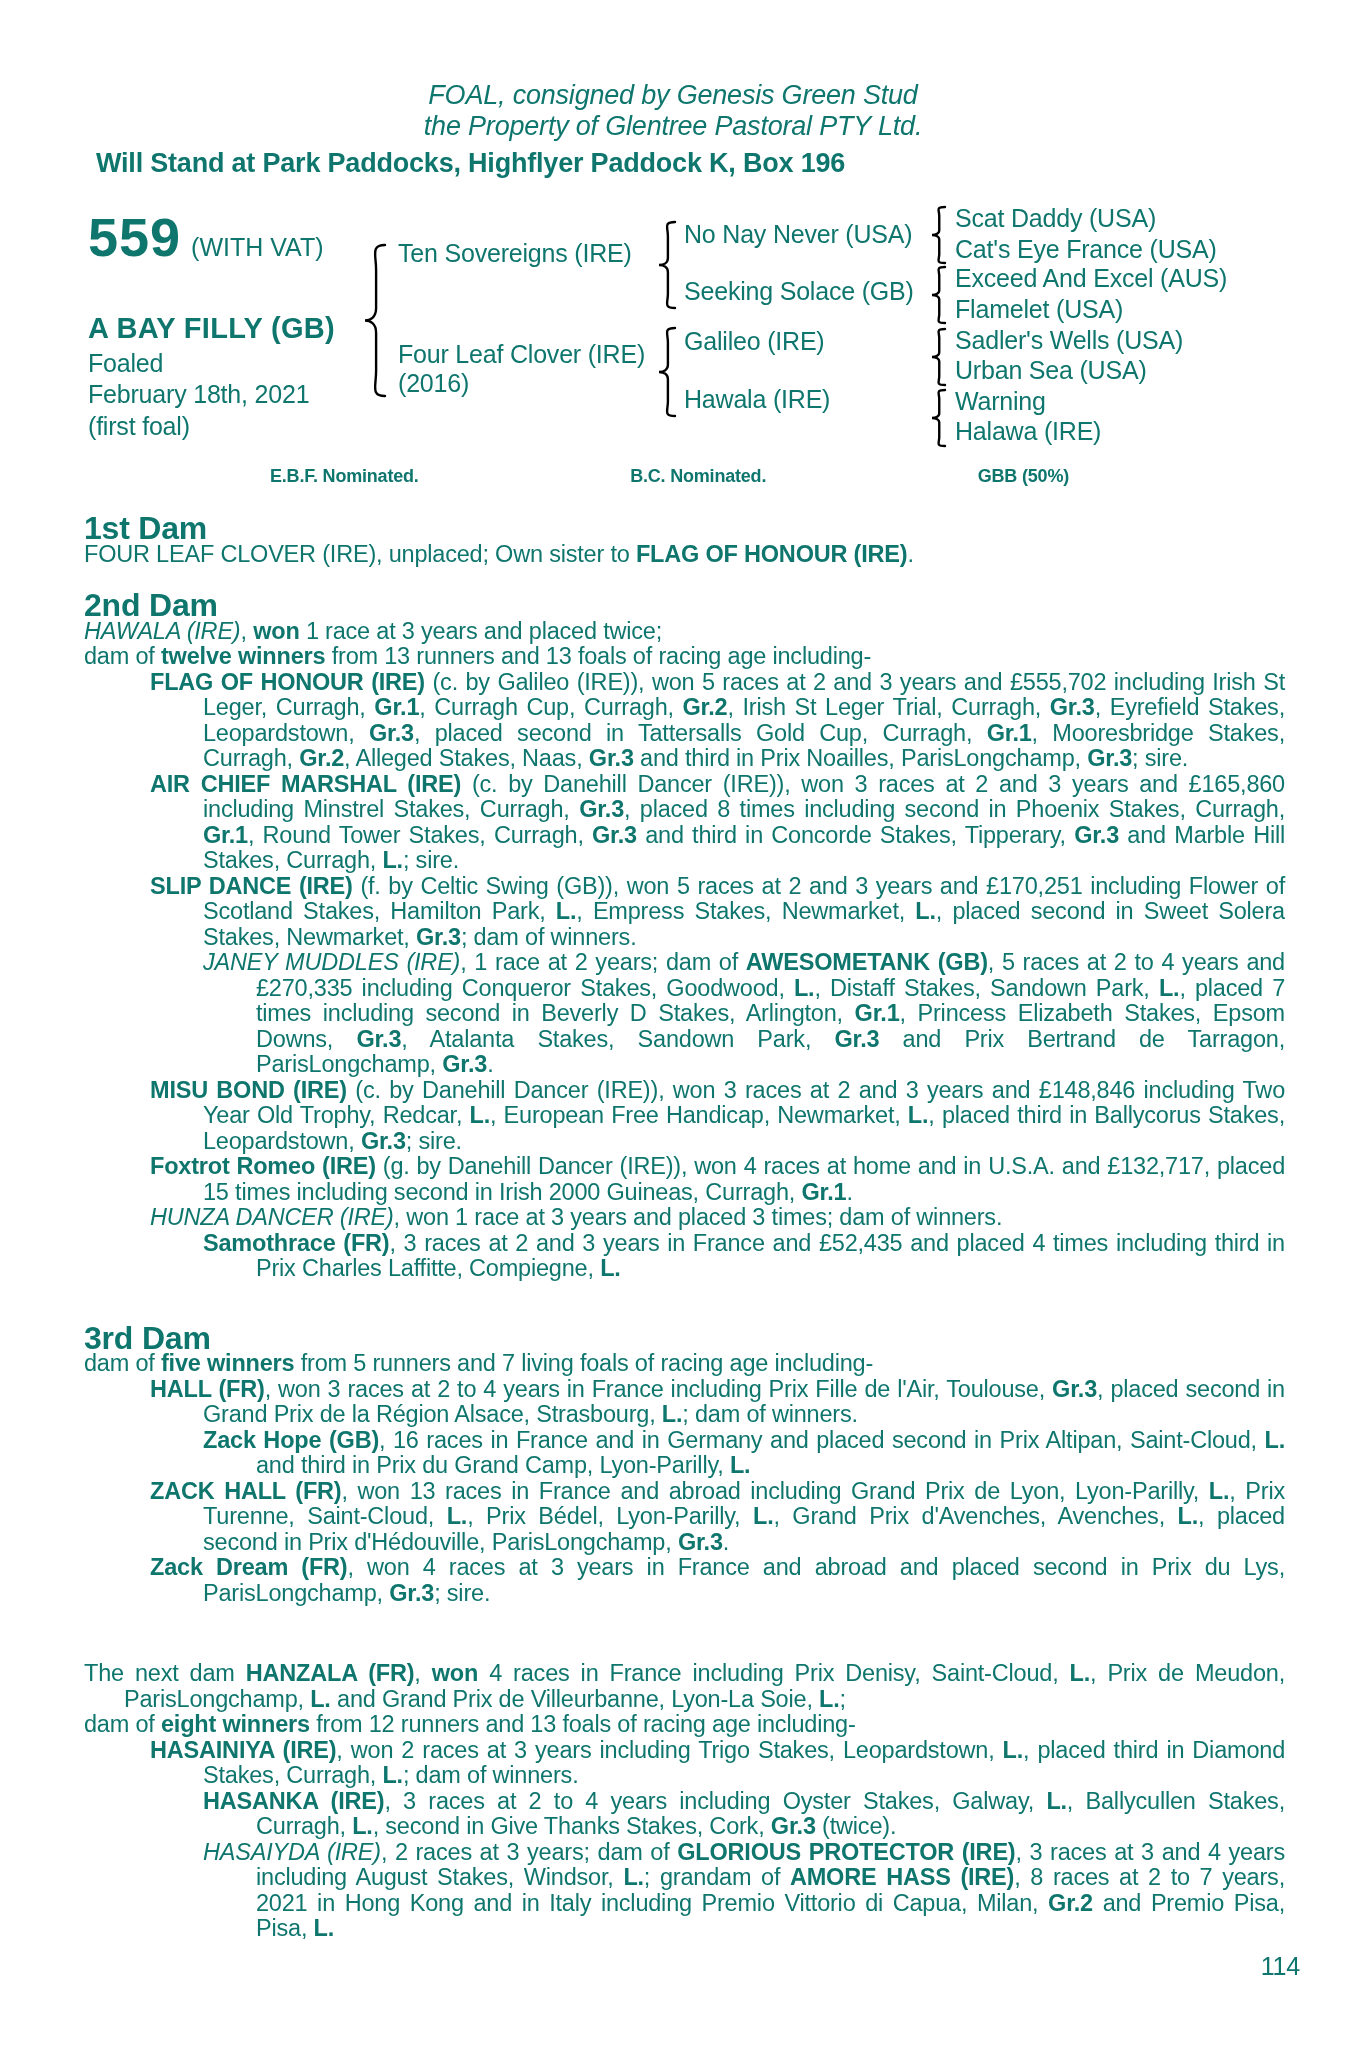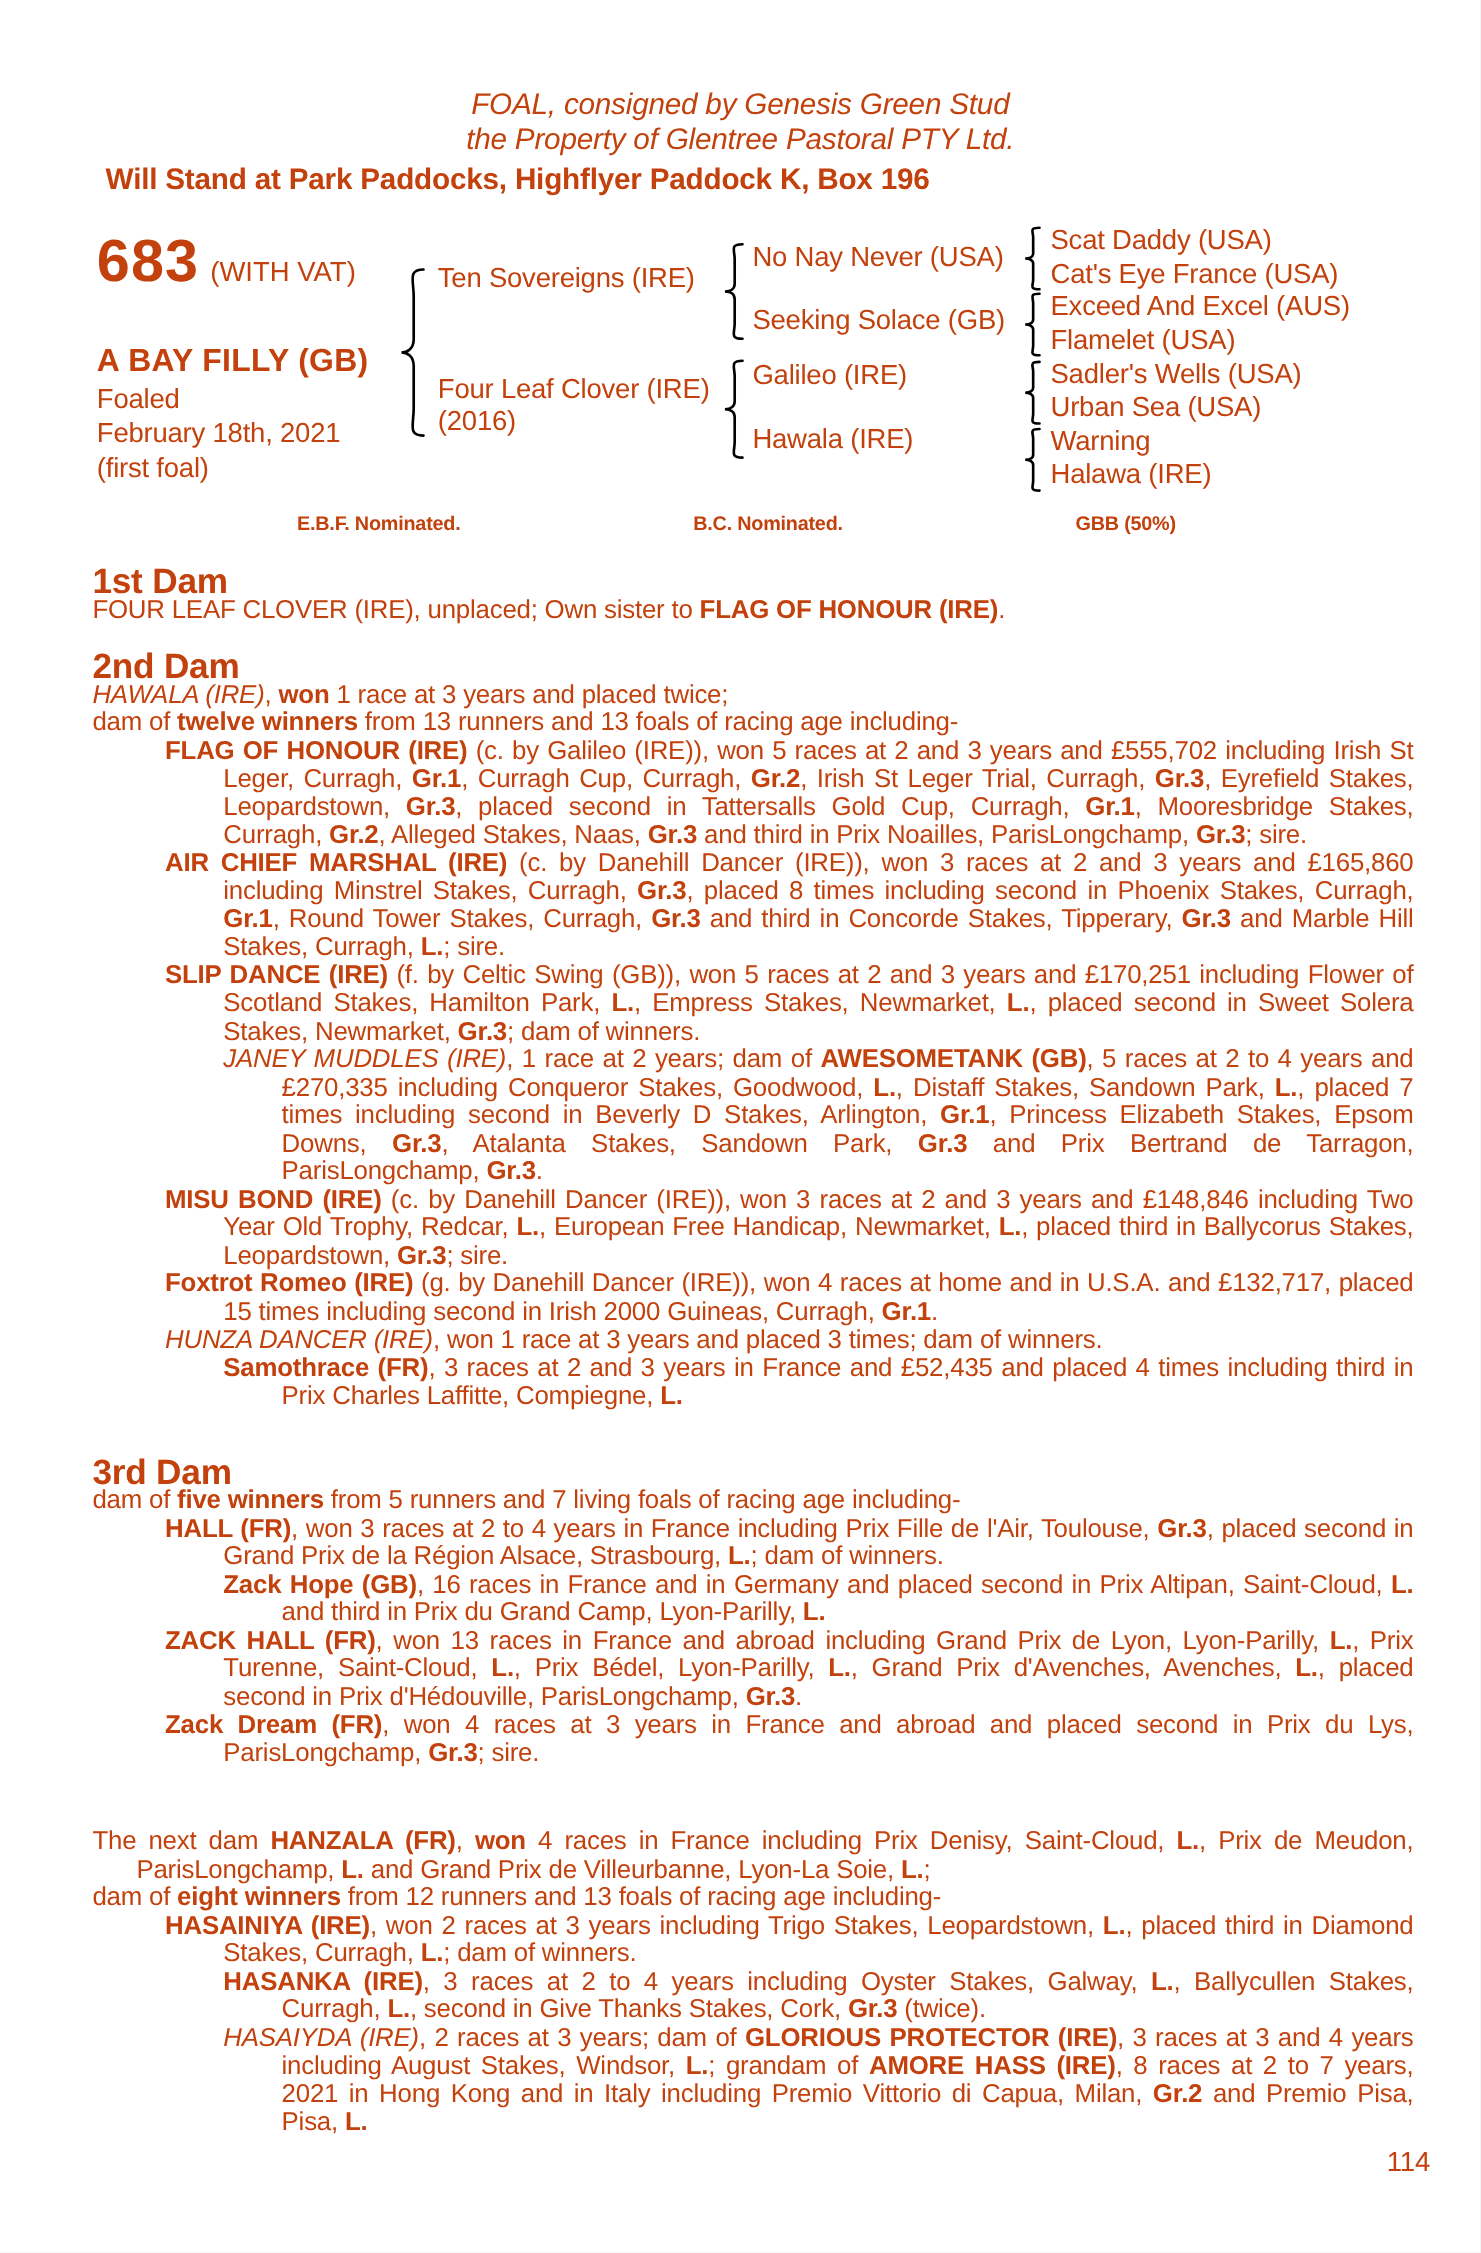--- a/index.html
+++ b/index.html
@@ -1,21 +1,21 @@
 <!DOCTYPE html>
 <html><head>
 <meta charset="utf-8">
 <style>
   html,body{margin:0;padding:0;background:#e8e8e8;}
   .page{
     position:relative;
     width:1346px;height:2048px;
     margin:0 auto;
     background:#ffffff;
-    color:#c2410c;
+    color:#0f766e;
     font-family:"Liberation Sans","DejaVu Sans",sans-serif;
     letter-spacing:-0.2px;
     overflow:hidden;
   }
   
   .consign{margin-top:80px;text-align:center;font-style:italic;font-size:27px;line-height:31px;}
   .stand{margin:6px 0 0 96px;font-weight:bold;font-size:27px;line-height:30px;}
   
   .lot-block{position:relative;height:256px;margin-top:16px;}
   .lot-block .abs{position:absolute;white-space:nowrap;}
@@ -60,21 +60,21 @@
 <div class="page">
 
   <div class="consign">
     <div>FOAL, consigned by Genesis Green Stud</div>
     <div>the Property of Glentree Pastoral PTY Ltd.</div>
   </div>
   <div class="stand">Will Stand at Park Paddocks, Highflyer Paddock K, Box 196</div>
 
   <div class="lot-block">
     <div class="abs lot-head">
-      <span>683</span><span class="vat">(WITH VAT)</span>
+      <span>559</span><span class="vat">(WITH VAT)</span>
     </div>
     <div class="abs desc">A BAY FILLY (GB)</div>
     <div class="abs pos-foaled">Foaled</div>
     <div class="abs pos-date">February 18th, 2021</div>
     <div class="abs pos-note">(first foal)</div>
 
     <svg class="brace" style="left:364px;top:50px" width="22" height="153">
         <path d="M 21 1 C 6.6 1 12.100000000000001 10.71 12.100000000000001 26.01 L 12.100000000000001 64.26 C 12.100000000000001 73.44 6.16 76.5 1 76.5 C 6.16 76.5 12.100000000000001 79.56 12.100000000000001 88.74 L 12.100000000000001 126.99 C 12.100000000000001 142.29 6.6 152 21 152"></path>
       </svg>
     <svg class="brace" style="left:658px;top:27px" width="18" height="88">

